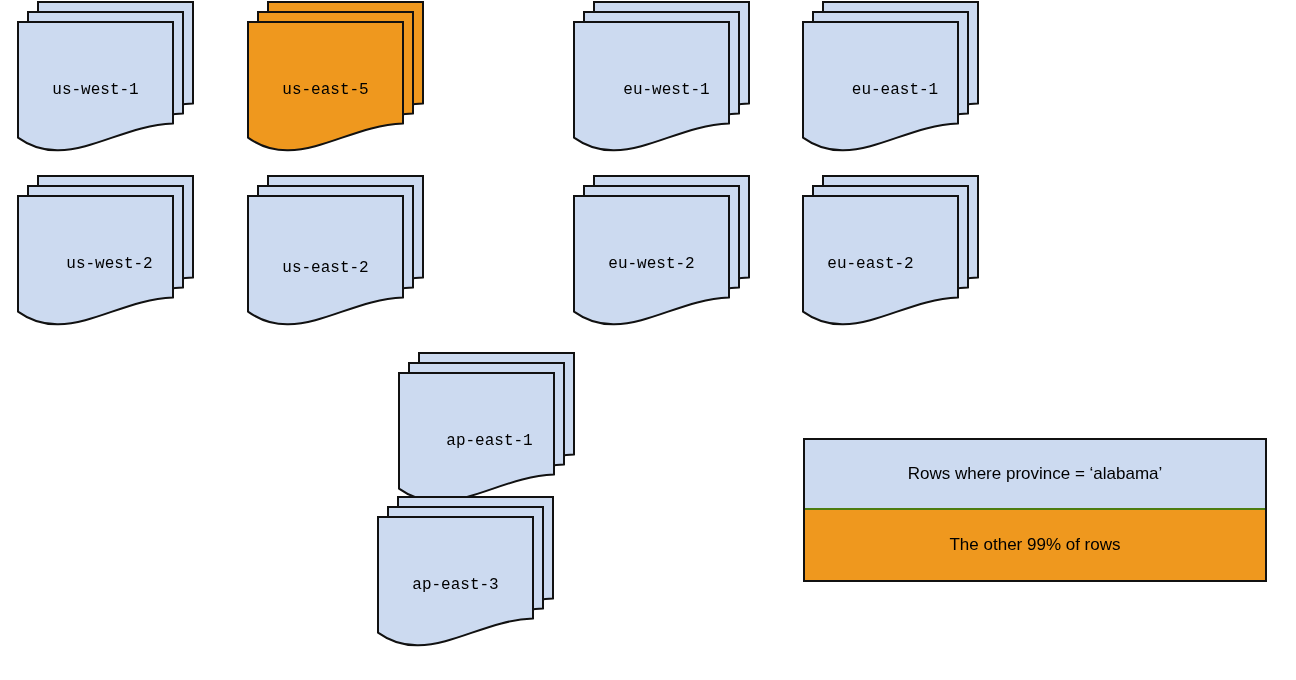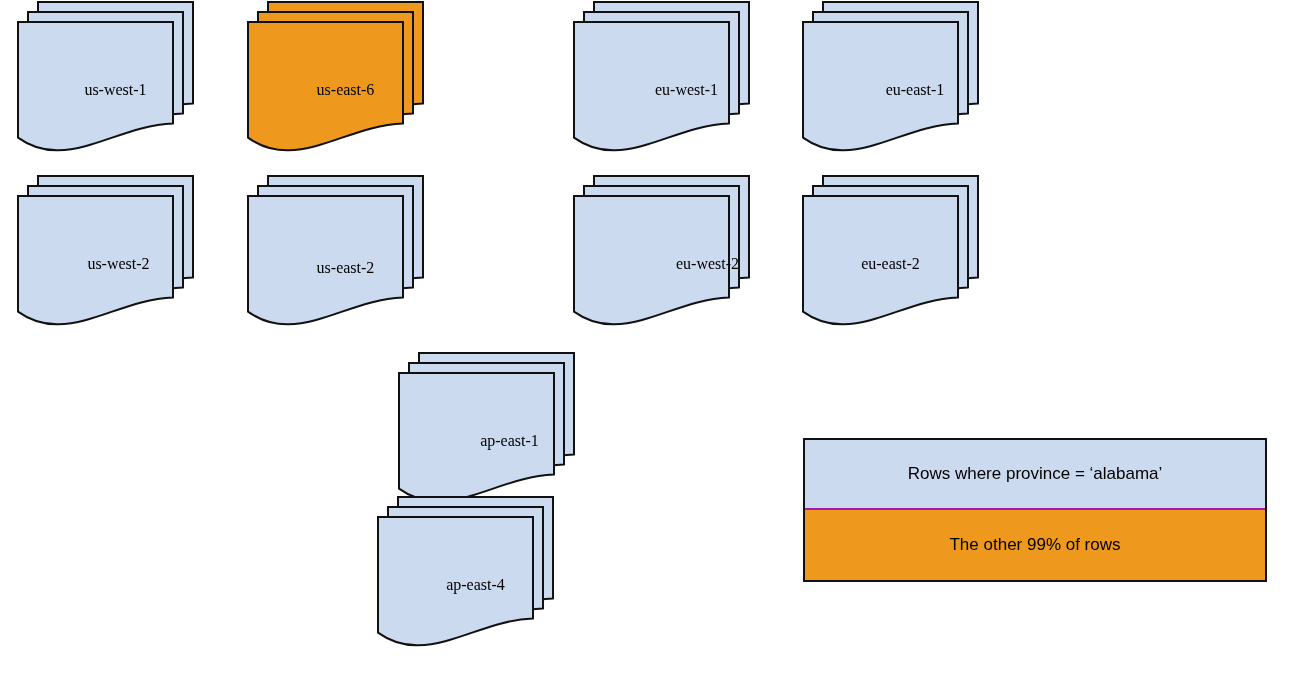--- a/index.html
+++ b/index.html
@@ -18,28 +18,27 @@
   #canvas {
     position: absolute;
     left: 0;
     top: 0;
     width: 1296px;
     height: 680px;
   }
 
   .doc-label {
     position: absolute;
-    font-family: Liberation Serif, serif;
+    font-family: Liberation Mono, monospace;
     font-size: 16px;
     color: #000000;
     white-space: nowrap;
     text-align: center;
     line-height: 1;
     pointer-events: none;
-    margin-left: 20px;
   }
 
   
   .legend {
     position: absolute;
     left: 803px;
     top: 438px;
     width: 464px;
     height: 144px;
     border: 2px solid #111111;
@@ -52,21 +51,21 @@
     display: flex;
     align-items: center;
     justify-content: center;
     font-family: "Liberation Sans", sans-serif;
     font-size: 17px;
     color: #000000;
     box-sizing: border-box;
   }
   .legend-row.blue {
     background: #ccdaf0;
-    border-bottom: 2px solid #a21caf;
+    border-bottom: 2px solid #4d7c0f;
   }
   .legend-row.orange {
     background: #ef981e;
   }
 </style>
 </head>
 <body>
 
 <svg id="canvas" viewBox="0 0 1296 680" xmlns="http://www.w3.org/2000/svg">
   <g id="stack-layer">
@@ -118,29 +117,29 @@
       <g>
         <path d="M 398 497 L 553 497 L 553 598.4 C 509.6 600.194 475.5 624.5625 438.3 625.31 C 419.7 625.6089999999999 407.3 619.3299999999999 398 612.6025 Z" fill="#ccdaf0" stroke="#111111" stroke-width="2" stroke-linejoin="miter"></path>
         <path d="M 388 507 L 543 507 L 543 608.4 C 499.6 610.194 465.5 634.5625 428.3 635.31 C 409.7 635.6089999999999 397.3 629.3299999999999 388 622.6025 Z" fill="#ccdaf0" stroke="#111111" stroke-width="2" stroke-linejoin="miter"></path>
         <path d="M 378 517 L 533 517 L 533 618.4 C 489.6 620.194 455.5 644.5625 418.3 645.31 C 399.7 645.6089999999999 387.3 639.3299999999999 378 632.6025 Z" fill="#ccdaf0" stroke="#111111" stroke-width="2" stroke-linejoin="miter"></path>
       </g>
     </g>
 </svg>
 
 <div id="label-layer">
     <div class="doc-label" style="left: 18px; top: 81.8px; width: 155px;">us-west-1</div>
-    <div class="doc-label" style="left: 248px; top: 81.8px; width: 155px;">us-east-6</div>
+    <div class="doc-label" style="left: 248px; top: 81.8px; width: 155px;">us-east-5</div>
     <div class="doc-label" style="left: 574px; top: 81.8px; width: 185px;">eu-west-1</div>
     <div class="doc-label" style="left: 803px; top: 81.8px; width: 184px;">eu-east-1</div>
-    <div class="doc-label" style="left: 18px; top: 255.8px; width: 161px;">us-west-2</div>
+    <div class="doc-label" style="left: 29px; top: 255.8px; width: 161px;">us-west-2</div>
     <div class="doc-label" style="left: 248px; top: 260px; width: 155px;">us-east-2</div>
-    <div class="doc-label" style="left: 574px; top: 255.8px; width: 155px; padding-left: 36px;">eu-west-2</div>
+    <div class="doc-label" style="left: 574px; top: 255.8px; width: 155px;">eu-west-2</div>
     <div class="doc-label" style="left: 803px; top: 255.8px; width: 135px;">eu-east-2</div>
     <div class="doc-label" style="left: 399px; top: 432.8px; width: 181px;">ap-east-1</div>
-    <div class="doc-label" style="left: 378px; top: 576.8px; width: 155px;">ap-east-4</div>
+    <div class="doc-label" style="left: 378px; top: 576.8px; width: 155px;">ap-east-3</div>
   </div>
 
 <div class="legend">
   <div class="legend-row blue">
     <span>Rows where province = ‘alabama’</span>
   </div>
   <div class="legend-row orange">
     <span>The other 99% of rows</span>
   </div>
 </div>

